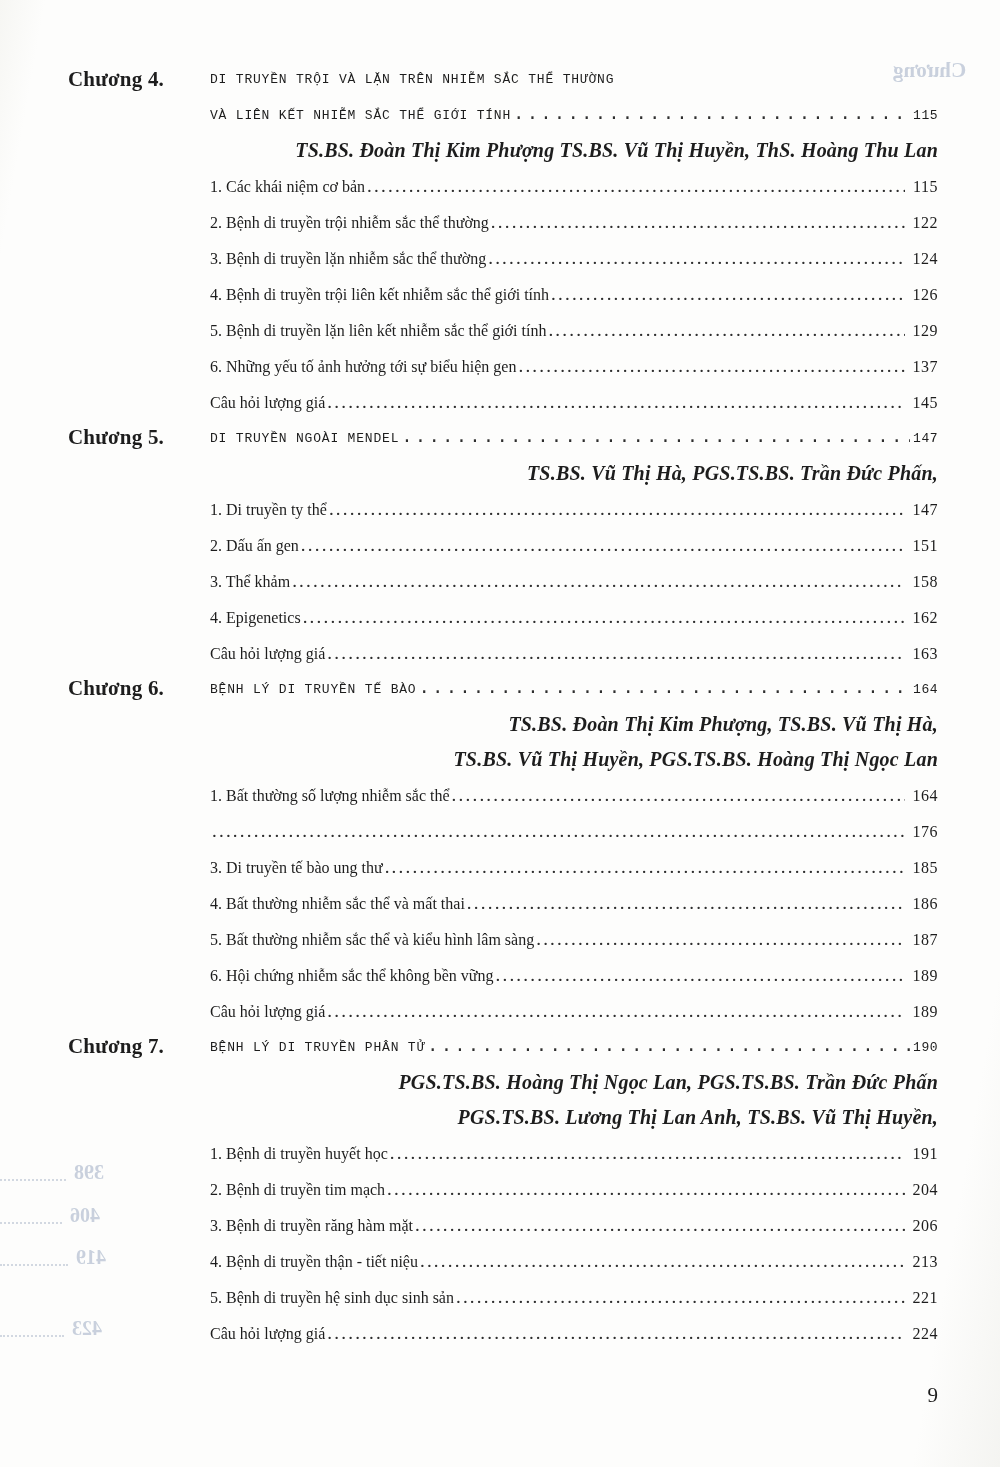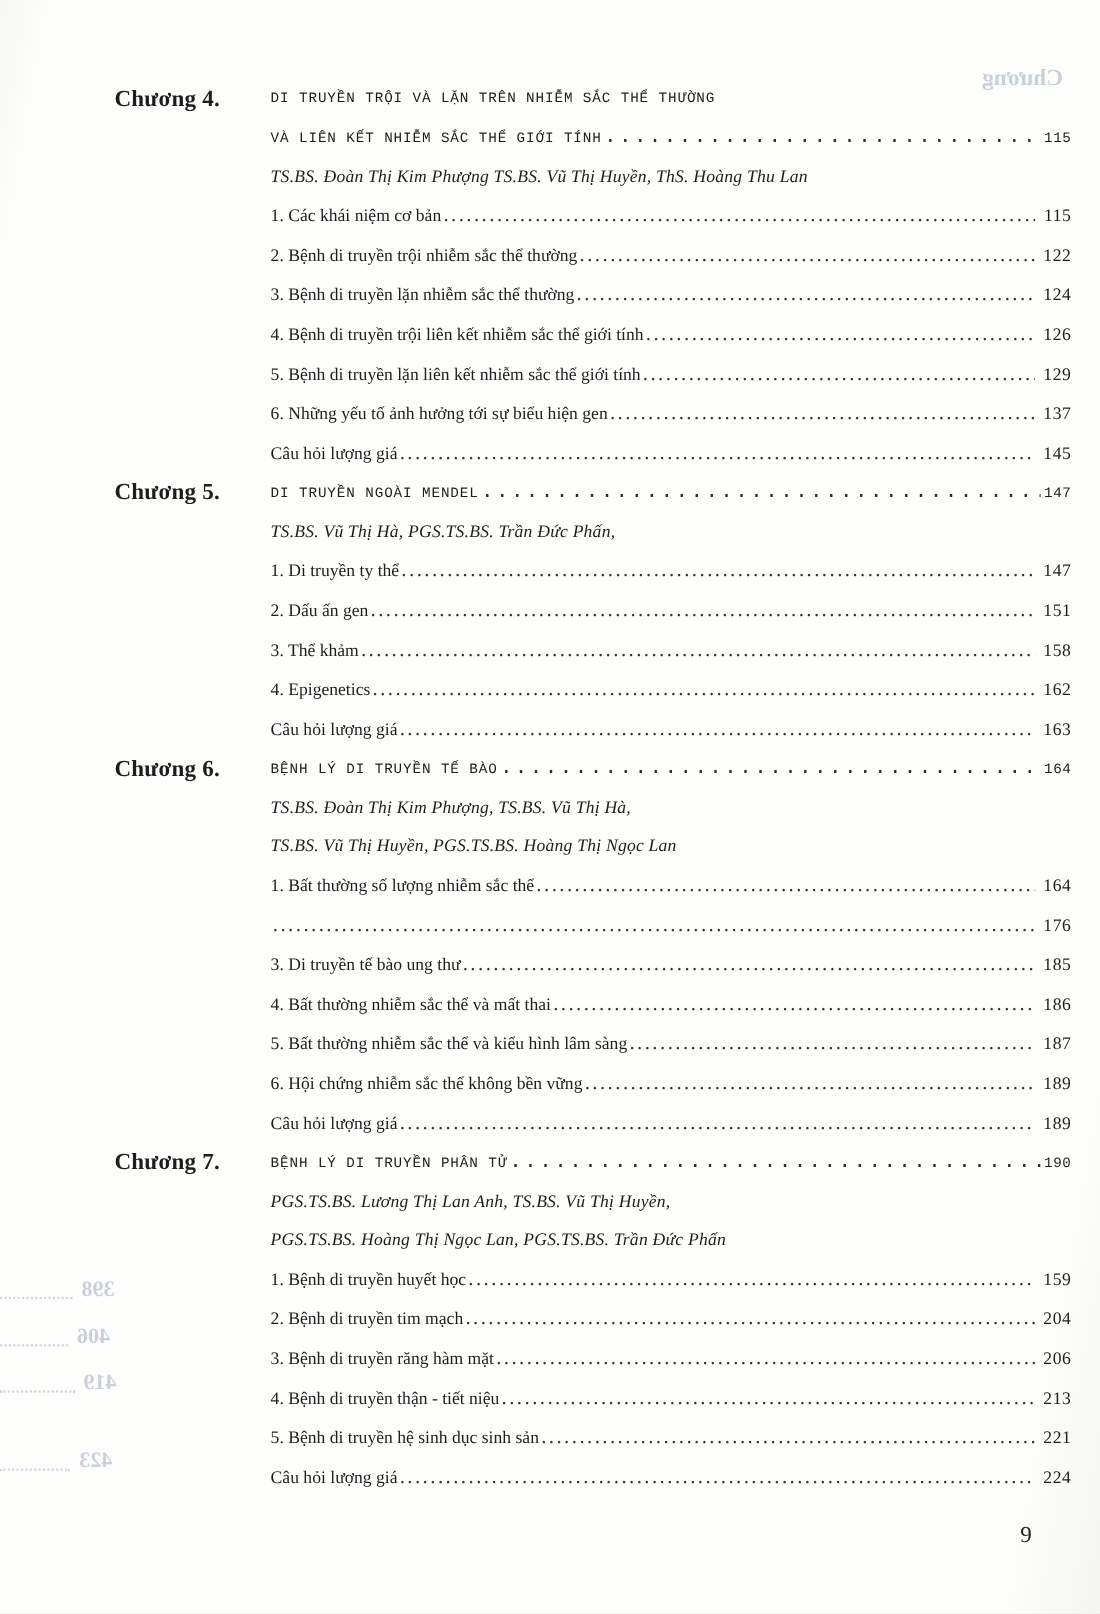--- a/index.html
+++ b/index.html
@@ -12,24 +12,23 @@
     width: 1000px;
     height: 1467px;
     margin: 0 auto;
     background: linear-gradient(100deg, #f6f6f3 0px, #fdfdfc 45px, #fdfdfc 93%, #f4f4f1 100%);
     font-family: "Liberation Serif", serif;
     color: #1d1d1d;
     overflow: hidden;
   }
   .toc {
     position: absolute;
-    top: 72px;
+    top: 62px;
     left: 0;
     width: 938px;
-    margin-left: 36px;
   }
   .chapter-heading { position: relative; }
   .chapter-label {
     position: absolute;
     left: 68px;
     top: 0;
     font-weight: bold;
     font-size: 21px;
     line-height: 35px;
     letter-spacing: 0.2px;
@@ -61,25 +60,26 @@
     font-size: 19px;
     letter-spacing: 2.2px;
   }
   .pagenum {
     flex: 0 0 auto;
     margin-left: 6px;
     letter-spacing: 0.5px;
   }
   .pn-tight { margin-left: 1px; }
   .author-line {
-    font-weight: normal;
+    font-weight: bold;
     font-style: italic;
-    font-size: 16px;
+    font-size: 20px;
     line-height: 35px;
     letter-spacing: 0.2px;
+    text-align: right;
   }
   .page-number {
     position: absolute;
     top: 1383px;
     right: 62px;
     font-size: 21px;
   }
   
   .ghost {
     position: absolute;
@@ -268,28 +268,28 @@
           <div class="chapter-label">Chương 7.</div>
           <div class="chapter-titles">
             <div class="row title-row">
               <span class="txt">BỆNH LÝ DI TRUYỀN PHÂN TỬ</span>
               <span class="leader"></span>
               <span class="pagenum pn-tight">190</span>
             </div>
           </div>
         </div>
         <div class="authors">
+          <div class="author-line">PGS.TS.BS. Hoàng Thị Ngọc Lan, PGS.TS.BS. Trần Đức Phấn</div>
           <div class="author-line">PGS.TS.BS. Lương Thị Lan Anh, TS.BS. Vũ Thị Huyền,</div>
-          <div class="author-line">PGS.TS.BS. Hoàng Thị Ngọc Lan, PGS.TS.BS. Trần Đức Phấn</div>
         </div>
         <div class="items">
           <div class="row item-row">
             <span class="txt">1. Bệnh di truyền huyết học</span>
             <span class="leader"></span>
-            <span class="pagenum">159</span>
+            <span class="pagenum">191</span>
           </div>
           <div class="row item-row">
             <span class="txt">2. Bệnh di truyền tim mạch</span>
             <span class="leader"></span>
             <span class="pagenum">204</span>
           </div>
           <div class="row item-row">
             <span class="txt">3. Bệnh di truyền răng hàm mặt</span>
             <span class="leader"></span>
             <span class="pagenum">206</span>

